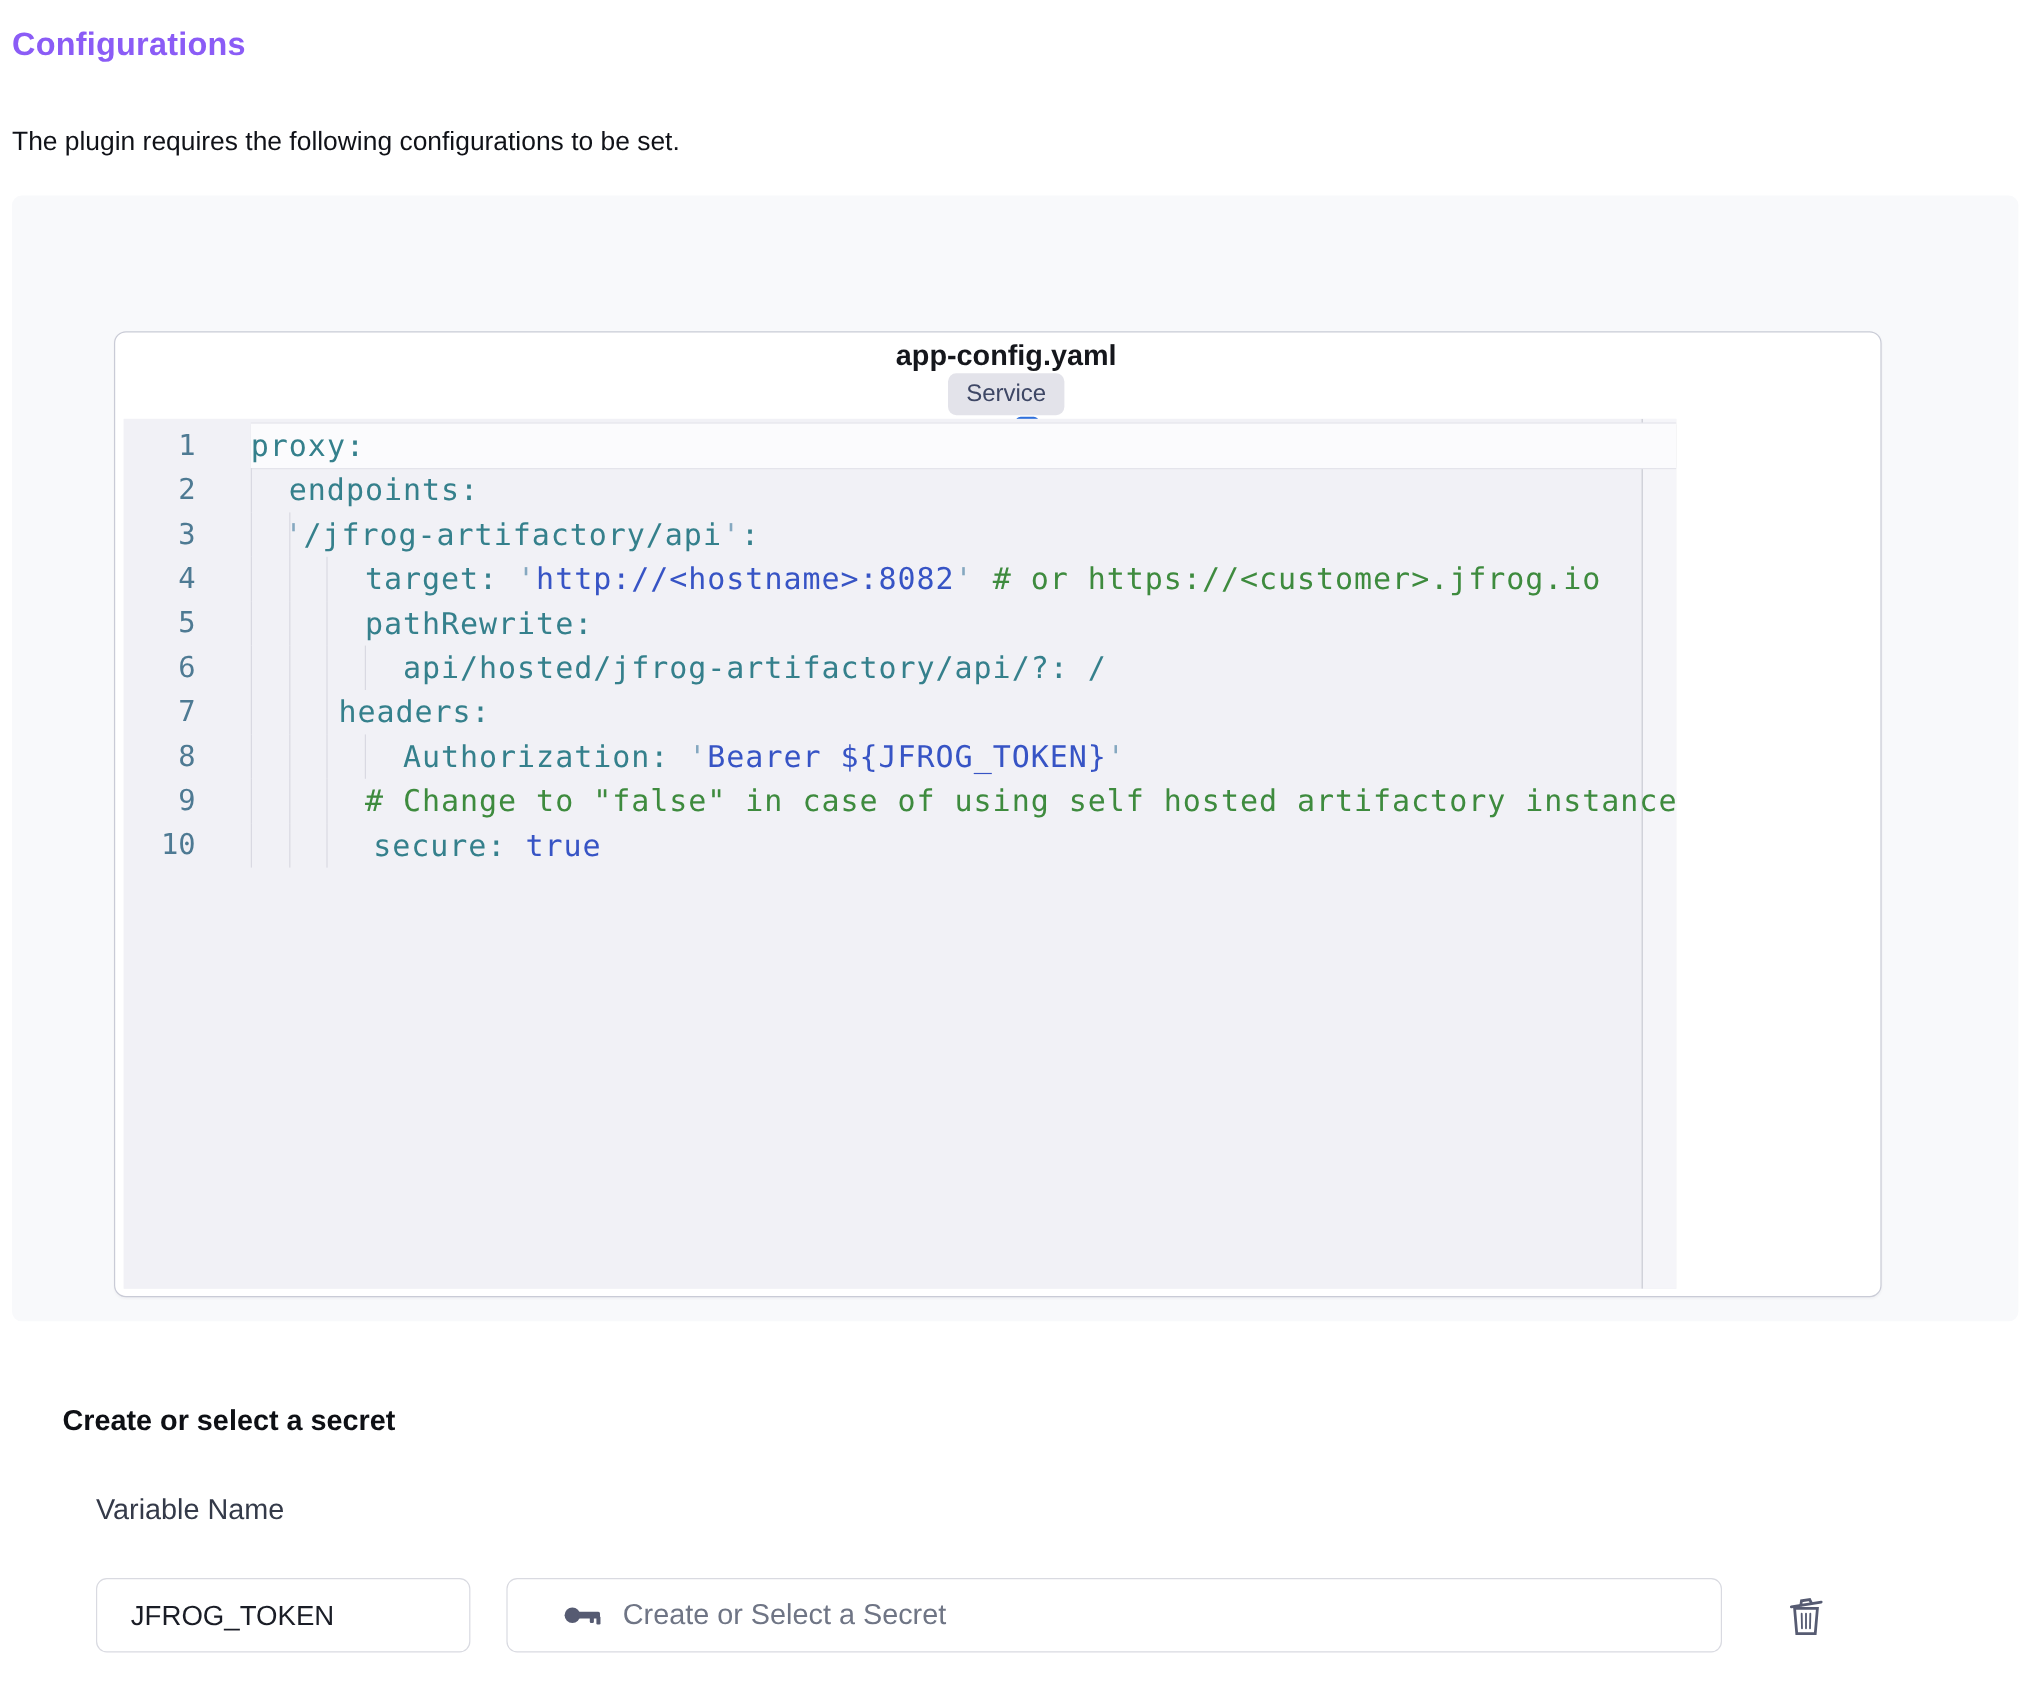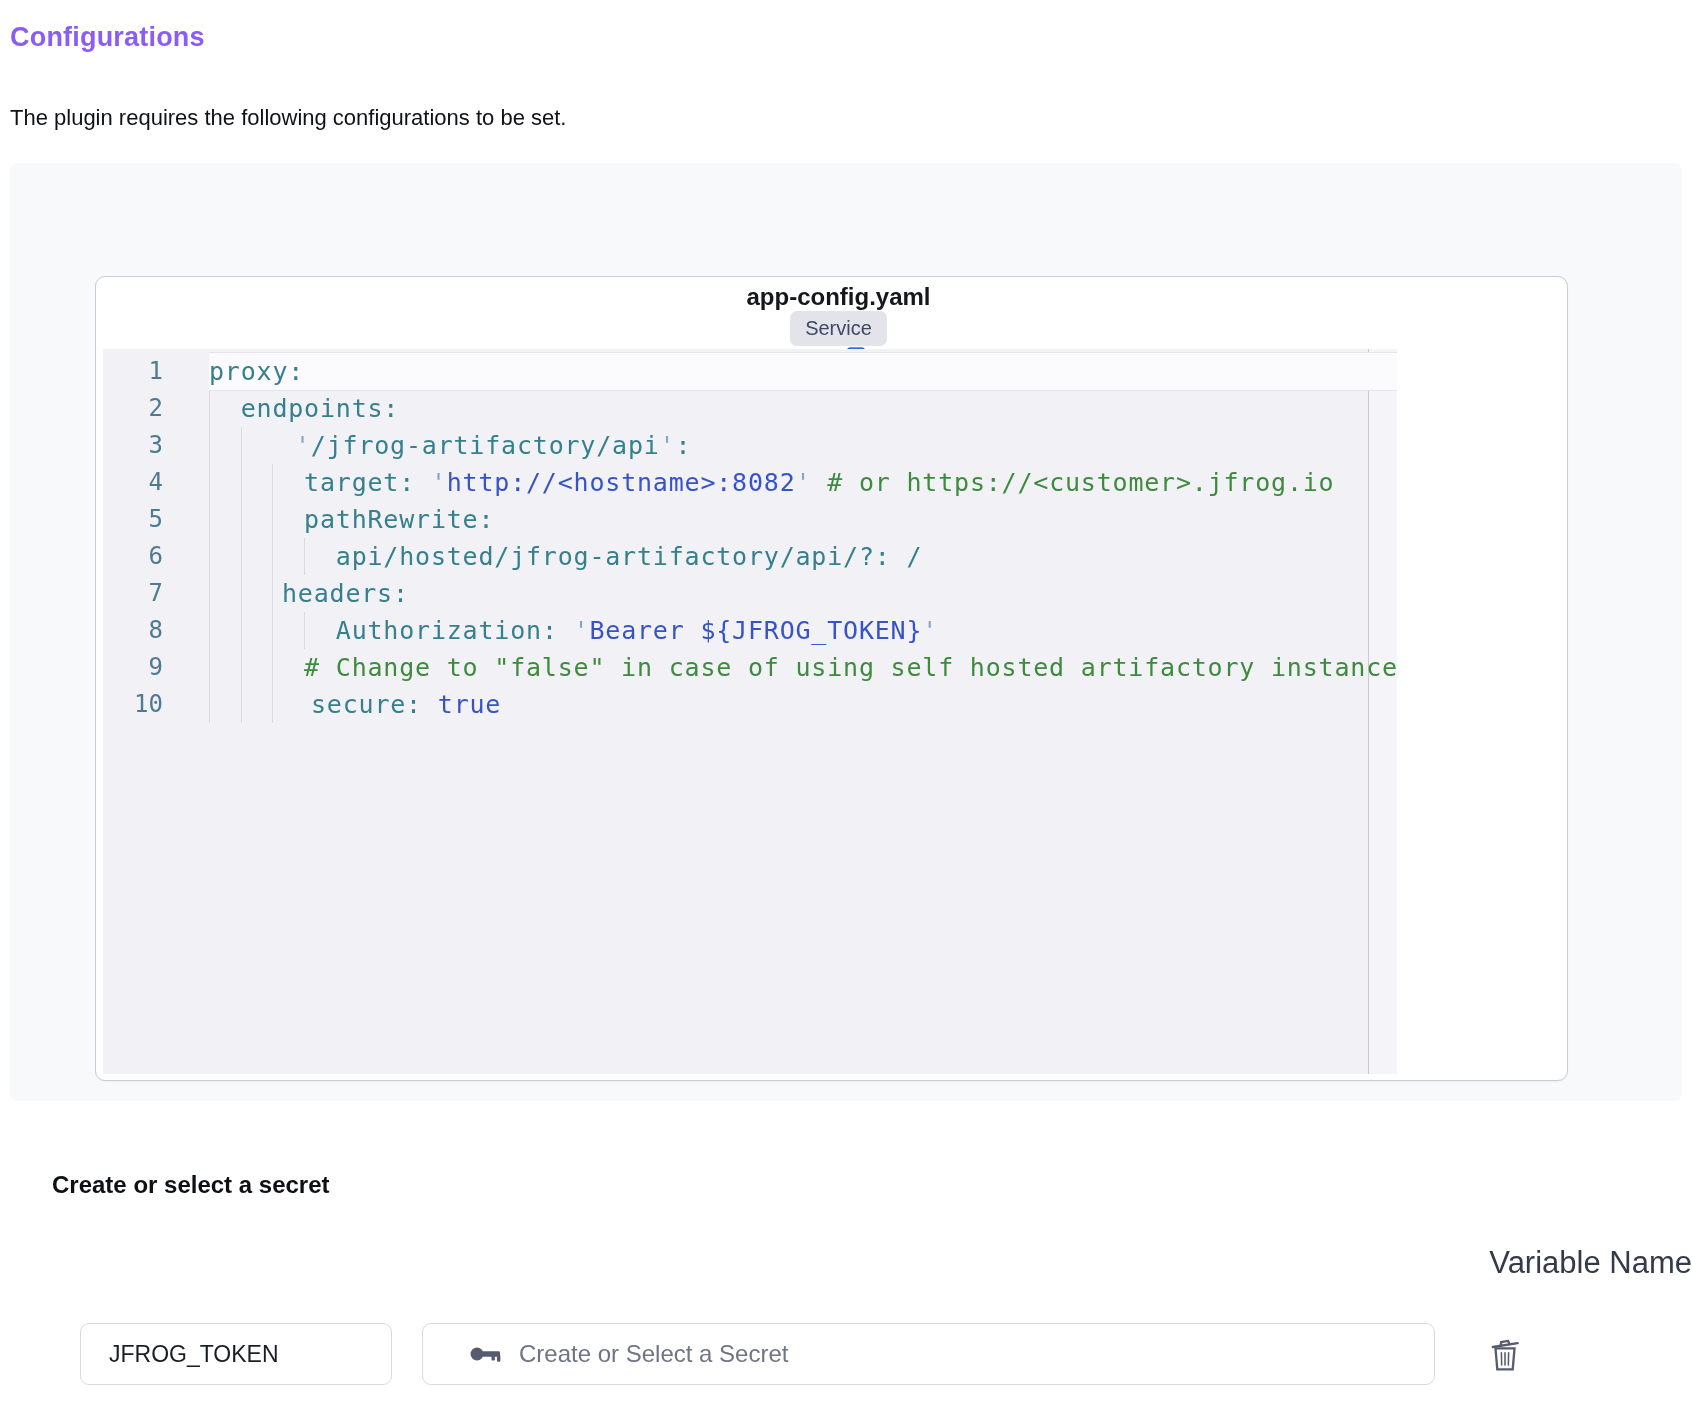--- a/index.html
+++ b/index.html
@@ -92,21 +92,21 @@
   }
   .tok-key { color:var(--tok-key); }
   .tok-pun { color:var(--tok-key); }
   .tok-pl  { color:var(--tok-key); }
   .tok-q   { color:var(--tok-quote); }
   .tok-str { color:var(--tok-str); }
   .tok-bool{ color:var(--tok-str); }
   .tok-com { color:var(--tok-comment); }
   
   .secret-heading { margin:70px 0 0 52px; font-size:24px; font-weight:700; color:#0e1015; }
-  .var-label { margin:46px 0 0 80px; font-size:31px; color:#343a49;text-align:right; }
+  .var-label { margin:46px 0 0 80px; font-size:24px; color:#343a49; }
   .inputs-row { margin:42px 0 0 80px; display:flex; align-items:center; }
   .text-input {
     height:62px; background:#fff;
     border:1px solid var(--input-border); border-radius:9px;
     display:flex; align-items:center;
   }
   .input-var { width:312px; padding-left:28px; font-size:23px; color:#1a1d26; }
   .input-secret { width:1013px; margin-left:30px; padding-left:46px; }
   .input-secret .ph { margin-left:16px; font-size:24px; color:var(--placeholder); }
   .trash-btn {
@@ -146,21 +146,21 @@
             <div class="ed-row active">
               <div class="ed-num">1</div>
               <div class="ed-code" style="padding-left: 0px;"><span class="tok-key">proxy</span><span class="tok-pun">:</span></div>
             </div>
             <div class="ed-row">
               <div class="ed-num">2</div>
               <div class="ed-code" style="padding-left: 31.7px;"><span class="guide" style="left: 0px;"></span><span class="tok-key">endpoints</span><span class="tok-pun">:</span></div>
             </div>
             <div class="ed-row">
               <div class="ed-num">3</div>
-              <div class="ed-code" style="padding-left: 86px;"><span class="guide" style="left: 0px;"></span><span class="guide" style="left: 31.7px;"></span><span class="tok-q">'</span><span class="tok-key">/jfrog-artifactory/api</span><span class="tok-q">'</span><span class="tok-pun">:</span></div>
+              <div class="ed-code" style="padding-left: 28px;"><span class="guide" style="left: 0px;"></span><span class="guide" style="left: 31.7px;"></span><span class="tok-q">'</span><span class="tok-key">/jfrog-artifactory/api</span><span class="tok-q">'</span><span class="tok-pun">:</span></div>
             </div>
             <div class="ed-row">
               <div class="ed-num">4</div>
               <div class="ed-code" style="padding-left: 95.1px;"><span class="guide" style="left: 0px;"></span><span class="guide" style="left: 31.7px;"></span><span class="guide" style="left: 63.4px;"></span><span class="tok-key">target</span><span class="tok-pun">: </span><span class="tok-q">'</span><span class="tok-str">http://&lt;hostname&gt;:8082</span><span class="tok-q">'</span><span class="tok-pl"> </span><span class="tok-com"># or https://&lt;customer&gt;.jfrog.io</span></div>
             </div>
             <div class="ed-row">
               <div class="ed-num">5</div>
               <div class="ed-code" style="padding-left: 95.1px;"><span class="guide" style="left: 0px;"></span><span class="guide" style="left: 31.7px;"></span><span class="guide" style="left: 63.4px;"></span><span class="tok-key">pathRewrite</span><span class="tok-pun">:</span></div>
             </div>
             <div class="ed-row">

